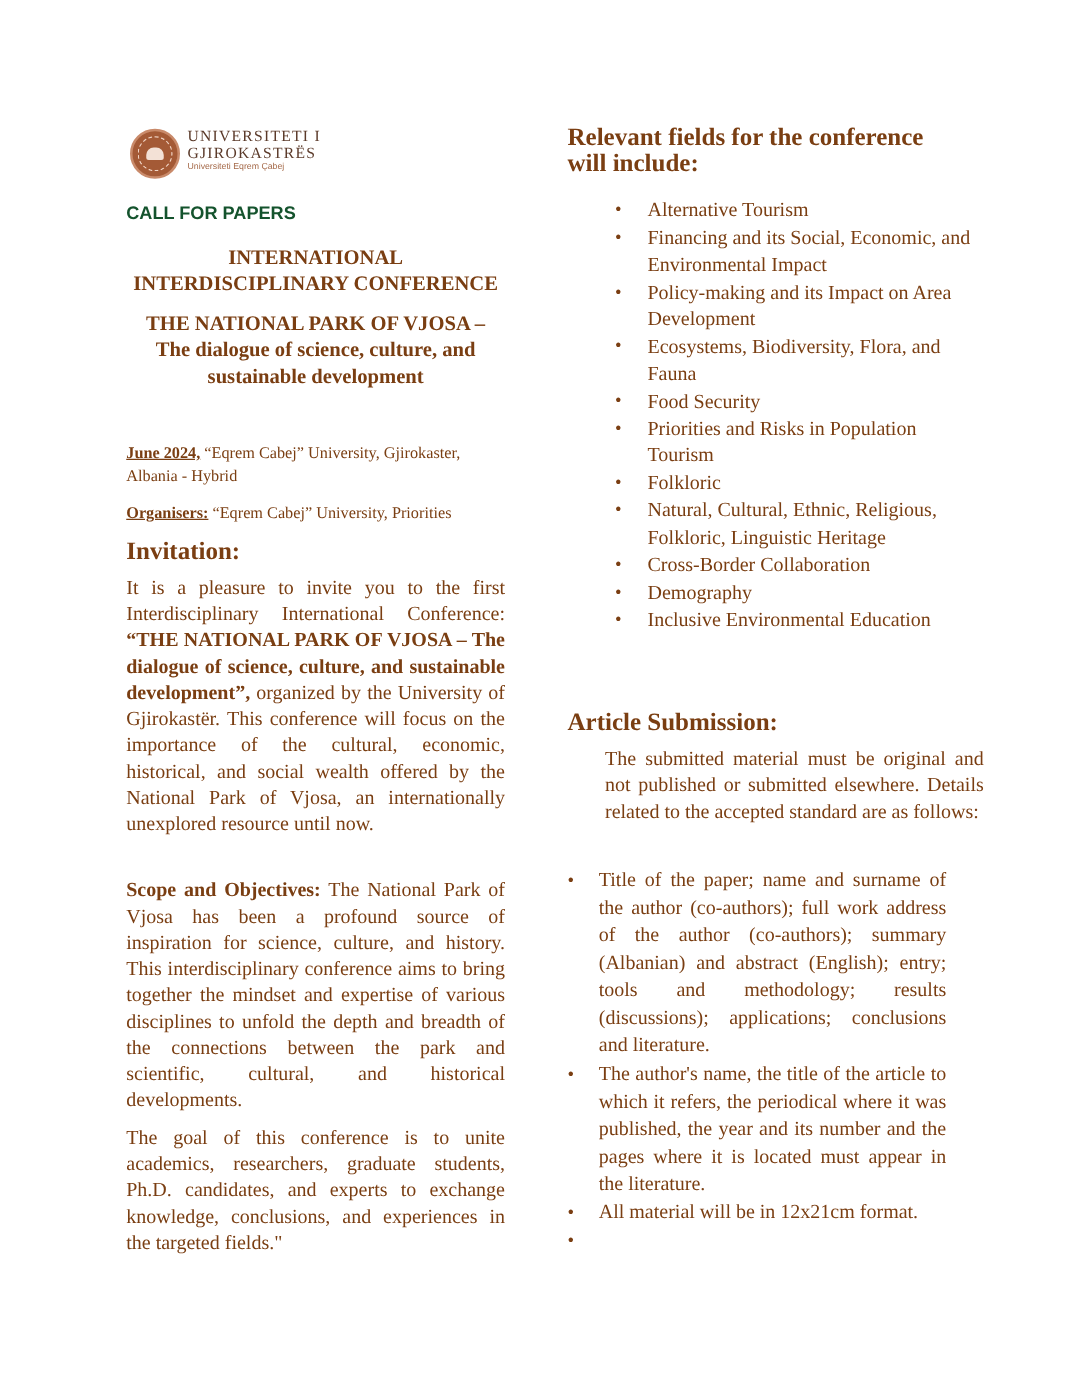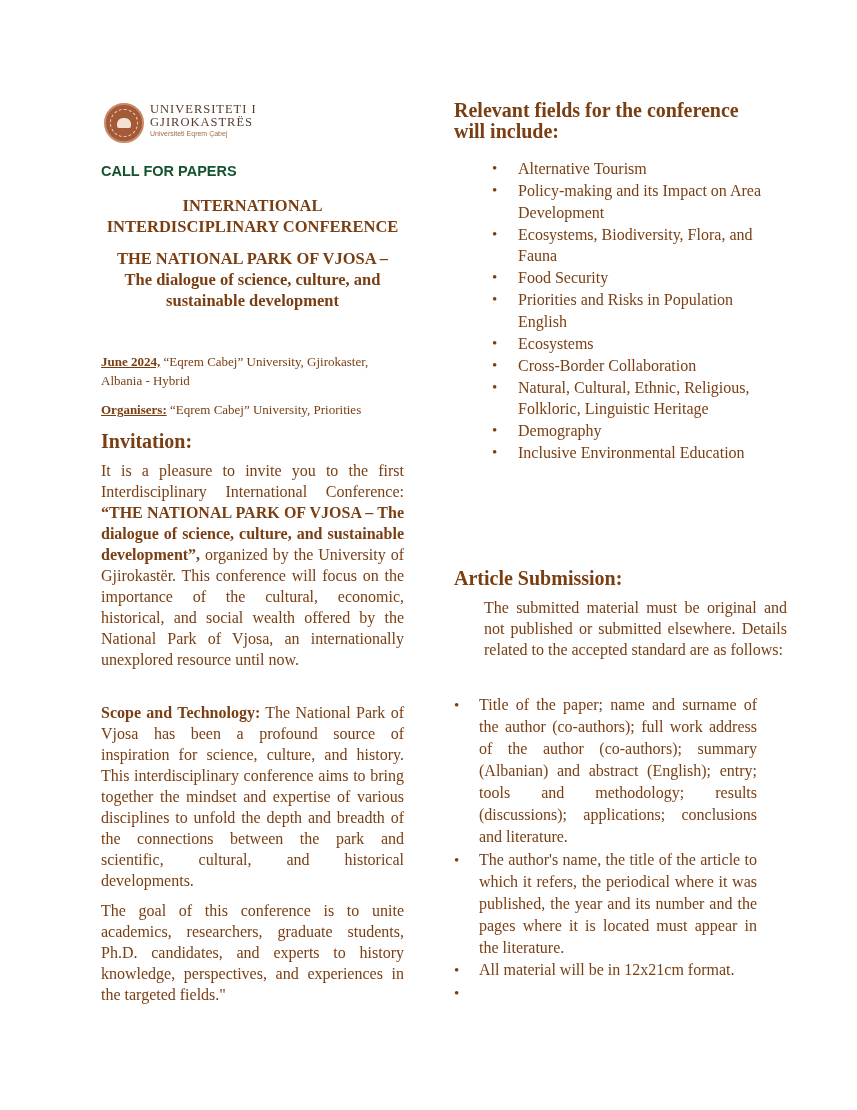--- a/index.html
+++ b/index.html
@@ -64,35 +64,36 @@
 <div class="meta" style="top:400px;">
   <b>Organisers:</b><span> “Eqrem Cabej” University, Priorities</span>
 </div>
 
 <div class="heading" style="left:101px; top:430px;">Invitation:</div>
 <div class="para" style="left:101px; top:460px; width:303px;">
   <span>It is a pleasure to invite you to the first Interdisciplinary International Conference: </span><b>“THE NATIONAL PARK OF VJOSA – The dialogue of science, culture, and sustainable development”,</b><span> organized by the University of Gjirokastër. This conference will focus on the importance of the cultural, economic, historical, and social wealth offered by the National Park of Vjosa, an internationally unexplored resource until now.</span>
 </div>
 
 <div class="para" style="left:101px; top:702px; width:303px;">
-  <b>Scope and Technology:</b><span> The National Park of Vjosa has been a profound source of inspiration for science, culture, and history. This interdisciplinary conference aims to bring together the mindset and expertise of various disciplines to unfold the depth and breadth of the connections between the park and scientific, cultural, and historical developments.</span>
+  <b>Scope and Objectives:</b><span> The National Park of Vjosa has been a profound source of inspiration for science, culture, and history. This interdisciplinary conference aims to bring together the mindset and expertise of various disciplines to unfold the depth and breadth of the connections between the park and scientific, cultural, and historical developments.</span>
 </div>
 
-<div class="para" style="left:101px; top:900px; width:303px;">The goal of this conference is to unite academics, researchers, graduate students, Ph.D. candidates, and experts to history knowledge, perspectives, and experiences in the targeted fields."</div>
+<div class="para" style="left:101px; top:900px; width:303px;">The goal of this conference is to unite academics, researchers, graduate students, Ph.D. candidates, and experts to exchange knowledge, conclusions, and experiences in the targeted fields."</div>
 
 <div class="heading" style="left:454px; top:100px; width:303px; line-height:21px;">Relevant fields for the conference will include:</div>
 <ul class="fields">
   <li>Alternative Tourism</li>
+  <li>Financing and its Social, Economic, and Environmental Impact</li>
   <li>Policy-making and its Impact on Area Development</li>
   <li>Ecosystems, Biodiversity, Flora, and Fauna</li>
   <li>Food Security</li>
-  <li>Priorities and Risks in Population English</li>
-  <li>Ecosystems</li>
+  <li>Priorities and Risks in Population Tourism</li>
+  <li>Folkloric</li>
+  <li>Natural, Cultural, Ethnic, Religious, Folkloric, Linguistic Heritage</li>
   <li>Cross-Border Collaboration</li>
-  <li>Natural, Cultural, Ethnic, Religious, Folkloric, Linguistic Heritage</li>
   <li>Demography</li>
   <li>Inclusive Environmental Education</li>
 </ul>
 
 <div class="heading" style="left:454px; top:567px;">Article Submission:</div>
 <div class="para" style="left:444px; top:597px; width:303px;margin-left:40px;">The submitted material must be original and not published or submitted elsewhere. Details related to the accepted standard are as follows:</div>
 <ul class="sub">
   <li>Title of the paper; name and surname of the author (co-authors); full work address of the author (co-authors); summary (Albanian) and abstract (English); entry; tools and methodology; results (discussions); applications; conclusions and literature.</li>
   <li>The author's name, the title of the article to which it refers, the periodical where it was published, the year and its number and the pages where it is located must appear in the literature.</li>
   <li>All material will be in 12x21cm format.</li>

